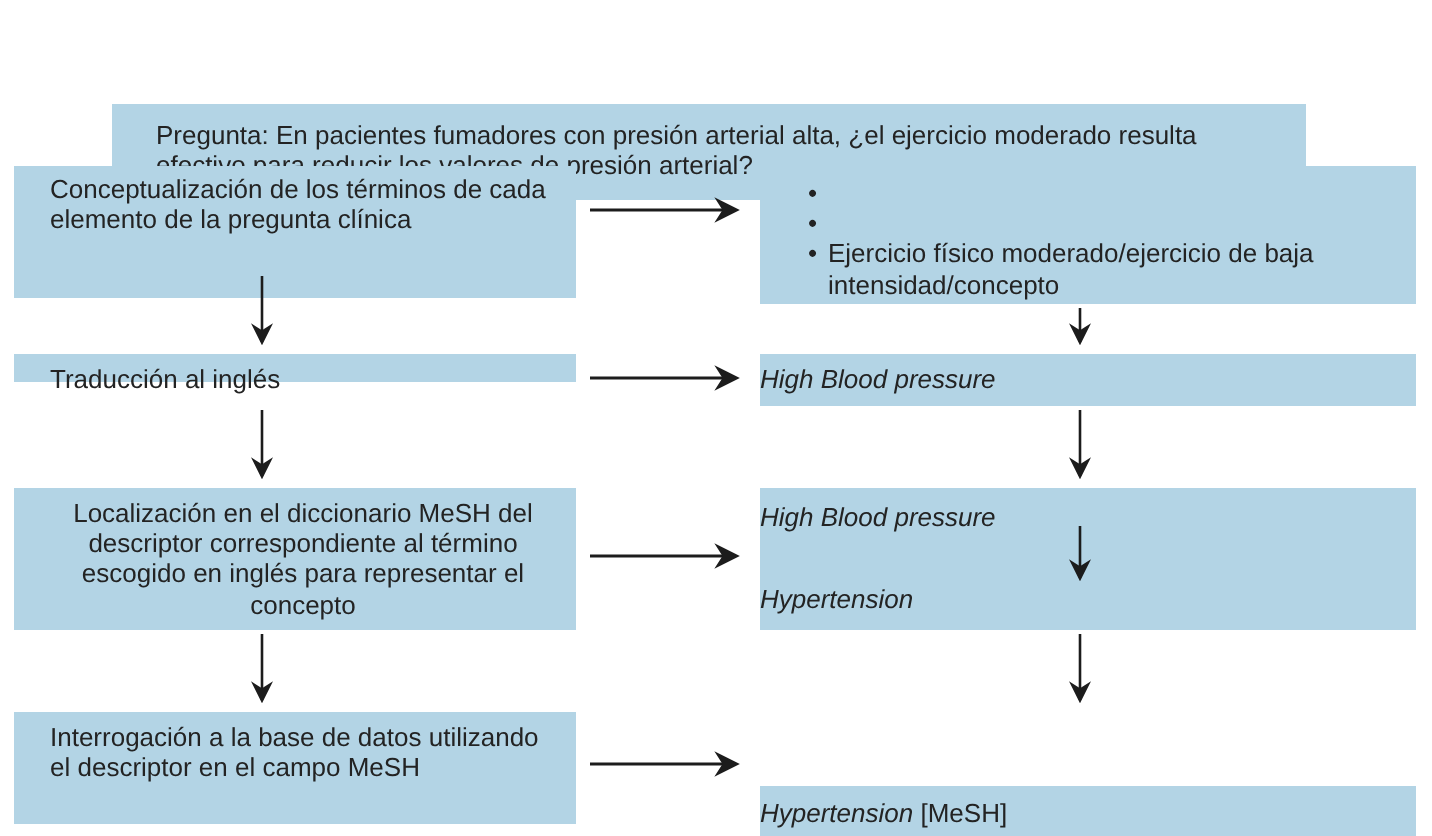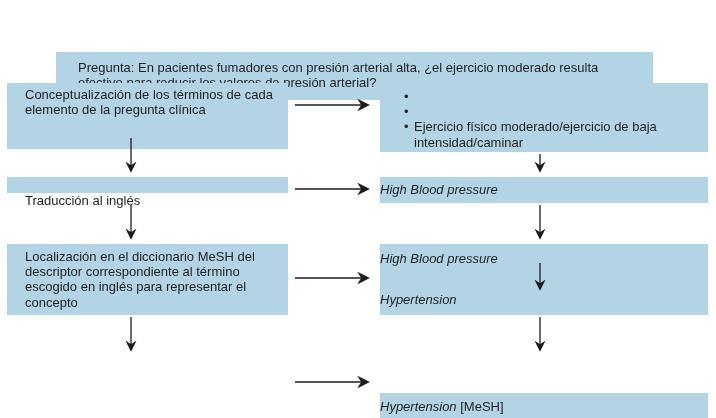--- a/index.html
+++ b/index.html
@@ -21,22 +21,22 @@
   .q-box{
     left:56px;top:8px;width:597px;height:48px;
     padding:8px 28px 0 22px;
     margin-top:44px;
   }
   .step{
     left:7px;width:281px;
     padding:4px 10px 0 18px;
   }
   .step-1{top:83px;height:66px;}
-  .step-2{top:177px;height:14px;padding-top:16px;}
-  .step-3{top:244px;height:71px;padding-top:5px;}
+  .step-2{top:177px;height:14px;padding-top:5px;}
+  .step-3{top:244px;height:71px;padding-top:5px;text-align:center;}
   .step-4{top:356px;height:56px;padding-top:5px;}
   .result{
     left:380px;width:328px;
     text-align:left;
   }
   .result-1{top:83px;height:69px;text-align:left;padding:6px 6px 0 24px;}
   .result-2{top:177px;height:26px;padding-top:5px;}
   .result-3{top:244px;height:71px;}
   .result-4{top:356px;height:72px;padding-top:6px;margin-top:37px;}
   .bullet-row{display:flex;}
@@ -60,31 +60,34 @@
 
   <div class="box step step-1">
     <span>Conceptualización de los términos de cada elemento de la pregunta clínica</span>
   </div>
   <div class="box step step-2">
     <span>Traducción al inglés</span>
   </div>
   <div class="box step step-3">
     <span>Localización en el diccionario MeSH del descriptor correspondiente al término escogido en inglés para representar el concepto</span>
   </div>
+  <div class="box step step-4">
+    <span>Interrogación a la base de datos utilizando el descriptor en el campo MeSH</span>
+  </div>
 
   <div class="box result result-1">
     <div class="bullet-row">
       <span class="bullet-glyph">•</span>
     </div>
     <div class="bullet-row">
       <span class="bullet-glyph">•</span>
     </div>
     <div class="bullet-row">
       <span class="bullet-glyph">•</span>
-      <span>Ejercicio físico moderado/ejercicio de baja intensidad/caminar</span>
+      <span>Ejercicio físico moderado/ejercicio de baja intensidad/concepto</span>
     </div>
   </div>
 
   <div class="box result result-2">
     <span class="italic">High Blood pressure</span>
   </div>
 
   <div class="box result result-3">
     <div class="r3-top italic">High Blood pressure</div>
     <div class="r3-bottom italic">Hypertension</div>

